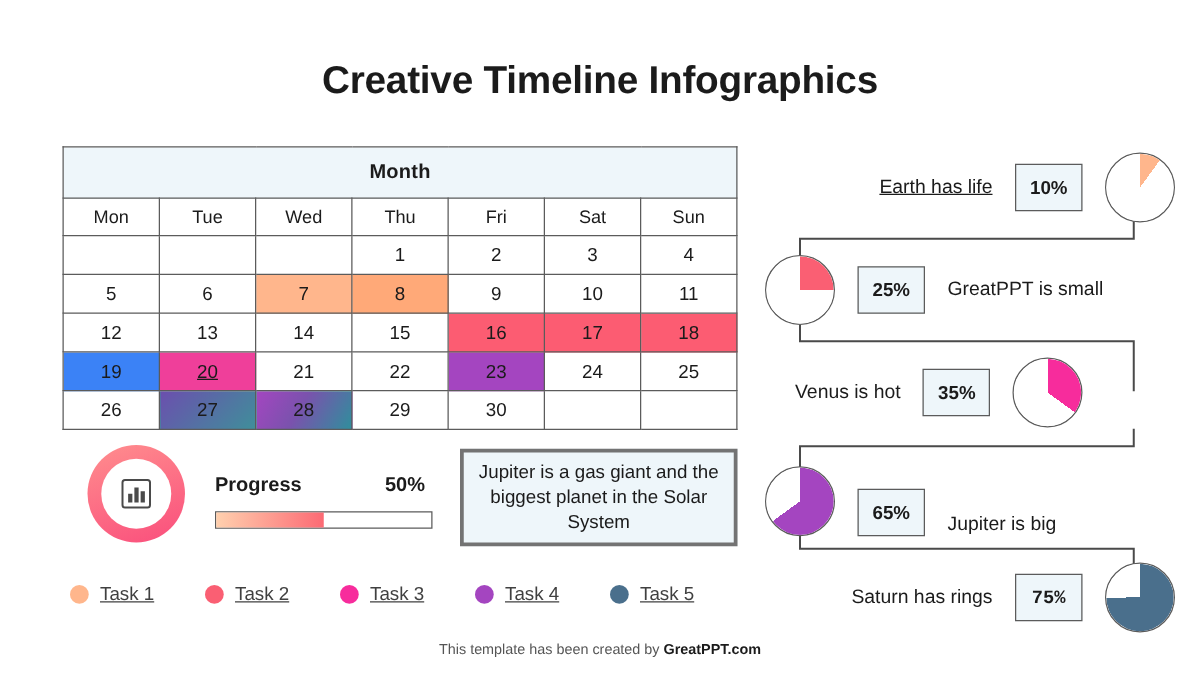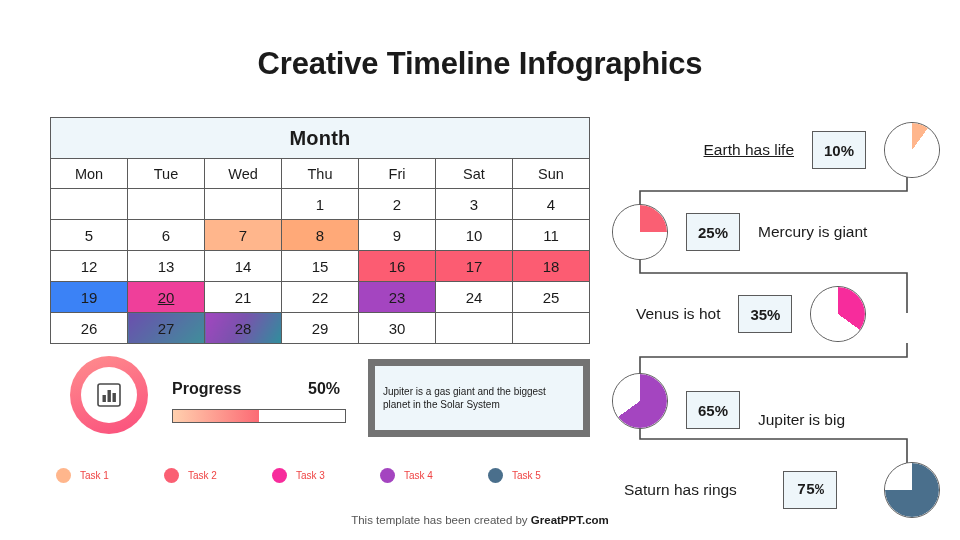--- a/index.html
+++ b/index.html
@@ -41,21 +41,21 @@
     border: 1px solid #5b5b5b;
     text-align: center;
     font-size: 15px;
     font-weight: normal;
     height: 31px;
     width: 77px;
     color: #1b1b1b;
   }
   .calendar .month-row th {
     background: #eef6fa;
-    font-size: 20px;
+    font-size: 16px;
     font-weight: bold;
     height: 41px;
     letter-spacing: 0.2px;
   }
   .calendar .dow th {
     font-size: 14.5px;
     height: 30px;
   }
   .cell-empty { background: #fff; }
   .c-task1 { background: #ffb68c; }
@@ -109,25 +109,25 @@
   .prog-fill {
     height: 100%;
     background: linear-gradient(90deg, #ffd0ae 0%, #fc6a74 100%);
   }
 
   
   .note-box {
     position: absolute;
     left: 368px; top: 359px;
     width: 222px; height: 78px;
-    border: 7px solid #737373;
+    border: 3px solid #737373;
     background: #eef6fa;
     display: flex; align-items: center; justify-content: center;
-    text-align: left;
-    font-size: 10px;
+    text-align: center;
+    font-size: 15px;
     line-height: 1.32;
     color: #1b1b1b;
     padding: 0 8px;
   }
 
   
   .legend {
     position: absolute;
     left: 56px; top: 462px;
     width: 540px; height: 26px;
@@ -135,21 +135,21 @@
     align-items: center;
   }
   .legend-item {
     display: flex; align-items: center;
     width: 109px;
   }
   .legend-dot {
     width: 15px; height: 15px; border-radius: 50%;
     margin-right: 9px;
   }
-  .legend-label { font-size: 10px; color: #ef4444; }
+  .legend-label { font-size: 15px; color: #404040; text-decoration: underline; }
 
   
   .timeline { position: absolute; left: 600px; top: 105px; width: 360px; height: 400px; }
   .tl-connector { position: absolute; left: 0; top: 0; }
 
   .tl-row {
     position: absolute;
     height: 62px;
     display: flex;
     align-items: center;
@@ -313,40 +313,40 @@
     <span class="tl-pie">
         <span class="slice" id="pie-0" style="background: conic-gradient(rgb(255, 182, 140) 0deg, rgb(255, 182, 140) 36deg, rgb(255, 255, 255) 36deg, rgb(255, 255, 255) 360deg);"></span>
       </span>
   </div>
 
   <div class="tl-row" style="left:12px; top:96px; width:330px; justify-content:flex-start;">
     <span class="tl-pie" style="margin-right:18px;">
         <span class="slice" id="pie-1" style="background: conic-gradient(rgb(250, 95, 115) 0deg, rgb(250, 95, 115) 90deg, rgb(255, 255, 255) 90deg, rgb(255, 255, 255) 360deg);"></span>
       </span>
     <span class="tl-badge" style="margin-right:18px;">25%</span>
-    <span class="tl-text">Mercury is  giant</span>
+    <span class="tl-text">GreatPPT is  small</span>
   </div>
 
   <div class="tl-row" style="left:36px; top:178px; width:304px; justify-content:flex-start;">
     <span class="tl-text" style="margin-right:18px;">Venus is hot</span>
     <span class="tl-badge" style="margin-right:18px;">35%</span>
     <span class="tl-pie">
         <span class="slice" id="pie-2" style="background: conic-gradient(rgb(247, 44, 156) 0deg, rgb(247, 44, 156) 126deg, rgb(255, 255, 255) 126deg, rgb(255, 255, 255) 360deg);"></span>
       </span>
   </div>
 
   <div class="tl-row" style="left:12px; top:262px; width:330px; justify-content:flex-start;align-items:flex-end;">
     <span class="tl-pie" style="margin-right:18px;">
         <span class="slice" id="pie-3" style="background: conic-gradient(rgb(164, 69, 192) 0deg, rgb(164, 69, 192) 234deg, rgb(255, 255, 255) 234deg, rgb(255, 255, 255) 360deg);"></span>
       </span>
     <span class="tl-badge" style="margin-right:18px;">65%</span>
     <span class="tl-text">Jupiter is big</span>
   </div>
 
-  <div class="tl-row" style="left:24px; top:354px; width:316px; justify-content:space-between;">
+  <div class="tl-row" style="left:24px; top:342px; width:316px; justify-content:flex-end;">
     <span class="tl-text" style="margin-right:18px;">Saturn has rings</span>
     <span class="tl-badge" style="margin-right:18px;font-family:Liberation Mono, monospace;">75%</span>
     <span class="tl-pie">
         <span class="slice" id="pie-4" style="background: conic-gradient(rgb(74, 111, 140) 0deg, rgb(74, 111, 140) 270deg, rgb(255, 255, 255) 270deg, rgb(255, 255, 255) 360deg);"></span>
       </span>
   </div>
 </div>
 
 <div class="footer">
   <span>This template has been created by </span><b>GreatPPT.com</b>

